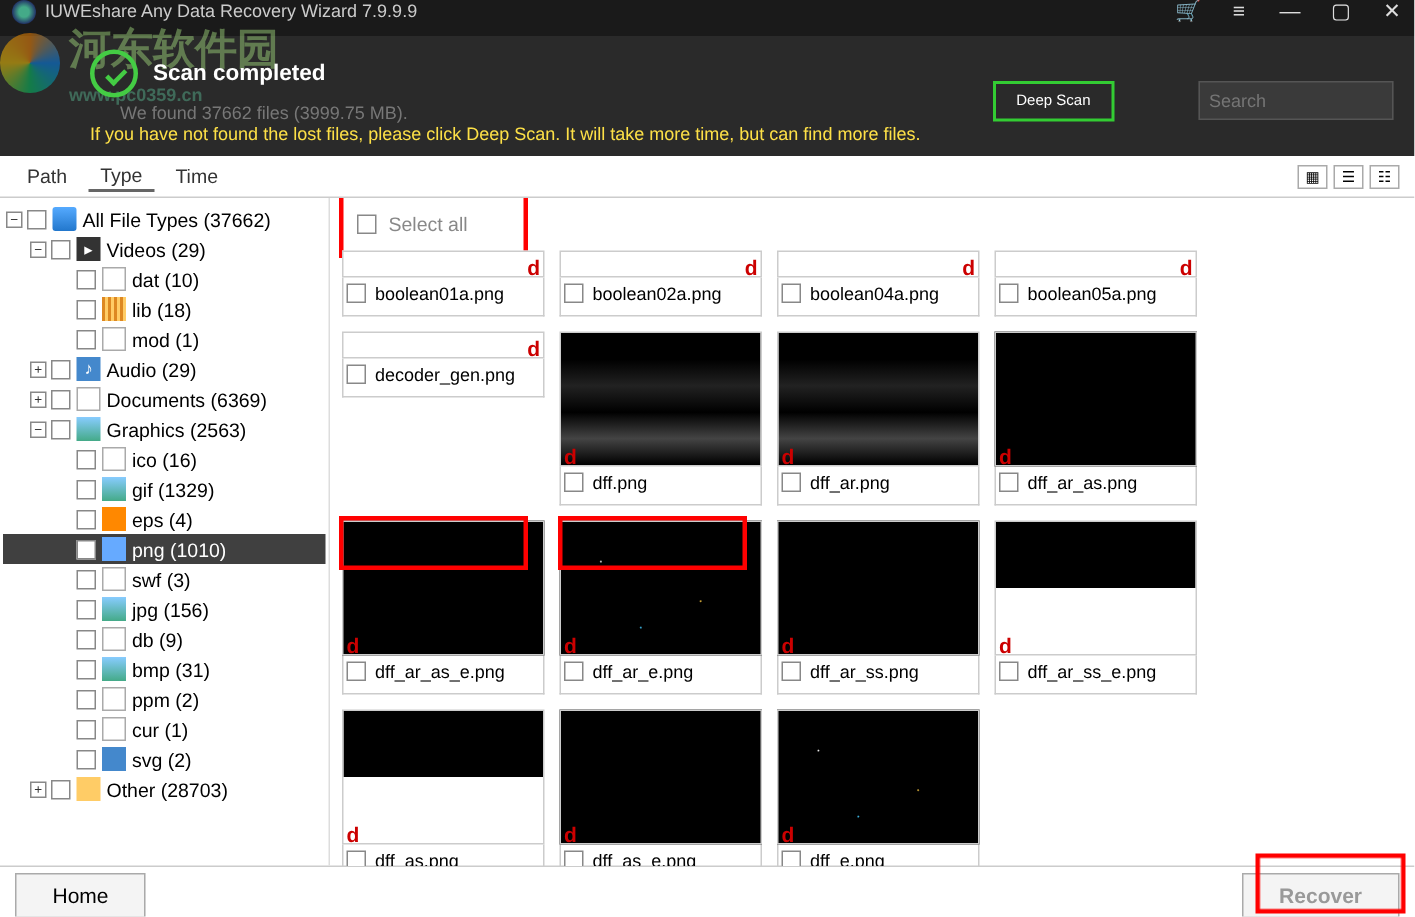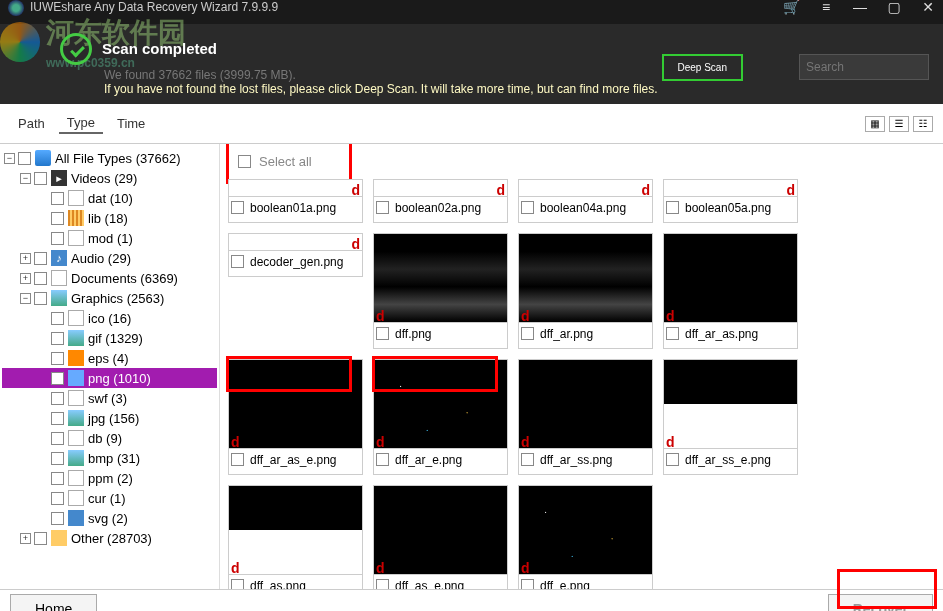--- a/index.html
+++ b/index.html
@@ -14,36 +14,36 @@
 .header { height: 80px; background: #2a2a2a; display: flex; align-items: center; padding: 0 14px; position: relative; }
 .watermark { position: absolute; left: 0; top: -10px; font-size: 28px; font-weight: bold; color: #9a9; opacity: 0.5; display: flex; align-items: center; }
 .watermark .logo { width: 40px; height: 40px; background: conic-gradient(#f80, #08f, #0c6, #fc0, #f80); border-radius: 50%; margin-right: 6px; }
 .watermark .wtext { color: #9c7; }
 .watermark .wtext2 { color: #5a8; font-size: 12px; margin-top: 4px; }
 .header-inner { margin-left: 46px; z-index: 1; }
 .header-status { display: flex; align-items: center; }
 .statusicon { width: 32px; height: 32px; border: 3px solid #4c4; border-radius: 50%; margin-right: 10px; position: relative; }
 .statusicon::after { content: ''; position: absolute; left: 8px; top: 10px; width: 10px; height: 5px; border-left: 3px solid #4c4; border-bottom: 3px solid #4c4; transform: rotate(-45deg); }
 .statustext { color: #fff; font-size: 15px; font-weight: bold; }
-.statusdetail { color: #777; font-size: 12px; margin-top: 3px; margin-left: 44px; }
-.statusdetail2 { color: #fef9c3; font-size: 12px; margin-left: 44px; }
+.statusdetail { color: #777; font-size: 12px; margin-top: 3px; margin-left: 20px; }
+.statusdetail2 { color: #fde047; font-size: 12px; }
 .deepscan { position: absolute; right: 200px; top: 30px; border: 2px solid #3c3; color: #fff; padding: 6px 14px; font-size: 10px; cursor: pointer; }
 .searchbox { position: absolute; right: 14px; top: 30px; width: 130px; height: 26px; background: #3a3a3a; border: 1px solid #555; display: flex; align-items: center; padding: 0 6px; }
 .searchbox input { background: transparent; border: none; color: #888; flex: 1; font-size: 12px; outline: none; }
 
-.tabs { height: 40px; border-bottom: 1px solid #ccc; display: flex; align-items: center; padding: 0 10px; font-size: 13px; }
+.tabs { height: 28px; border-bottom: 1px solid #ccc; display: flex; align-items: center; padding: 0 10px; font-size: 13px; }
 .tab { padding: 2px 8px; margin-right: 6px; cursor: pointer; color: #333; }
 .tab.active { border-bottom: 2px solid #666; }
 .viewbtns { margin-left: auto; display: flex; gap: 4px; }
 .viewbtn { width: 20px; height: 16px; border: 1px solid #aaa; display: flex; align-items: center; justify-content: center; font-size: 10px; cursor: pointer; }
 
 .main { display: flex; height: 445px; }
 .sidebar { width: 220px; border-right: 1px solid #ddd; overflow-y: auto; padding: 4px 2px; font-size: 13px; }
 .tree-row { display: flex; align-items: center; height: 20px; padding-left: 2px; cursor: pointer; }
-.tree-row.selected { background: #a21caf; color: #fff; }
+.tree-row.selected { background: #404040; color: #fff; }
 .exp { width: 11px; height: 11px; border: 1px solid #888; display: flex; align-items: center; justify-content: center; font-size: 9px; margin-right: 3px; background: #fff; color: #333; }
 .noexp { width: 13px; display: inline-block; }
 .chk { width: 13px; height: 13px; border: 1px solid #888; margin-right: 4px; background: #fff; }
 .ficon { width: 16px; height: 16px; margin-right: 4px; display: flex; align-items: center; justify-content: center; font-size: 11px; }
 .ficon.monitor { background: linear-gradient(#5af, #27c); border-radius: 2px; }
 .ficon.video { background: #333; color: #fff; }
 .ficon.file { background: #fff; border: 1px solid #aaa; }
 .ficon.stripe { background: repeating-linear-gradient(90deg, #d82, #d82 2px, #fc6 2px, #fc6 4px); }
 .ficon.audio { background: #48c; color: #fff; }
 .ficon.doc { background: #fff; border: 1px solid #aaa; }

